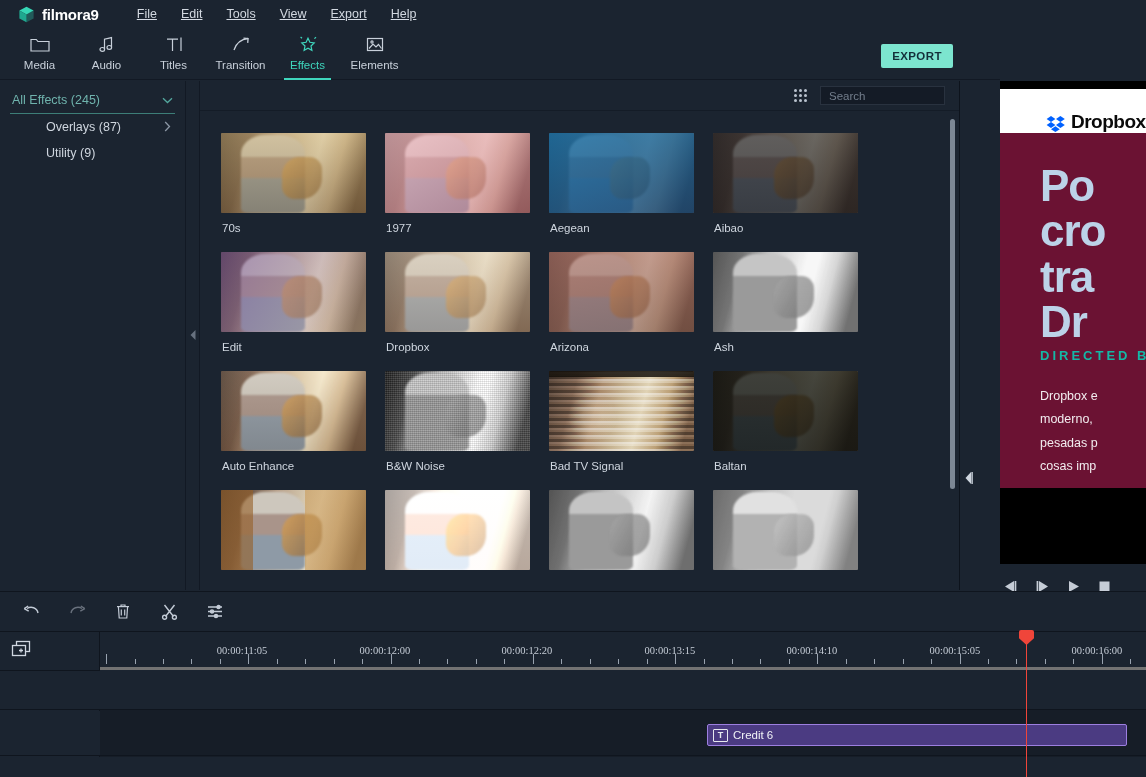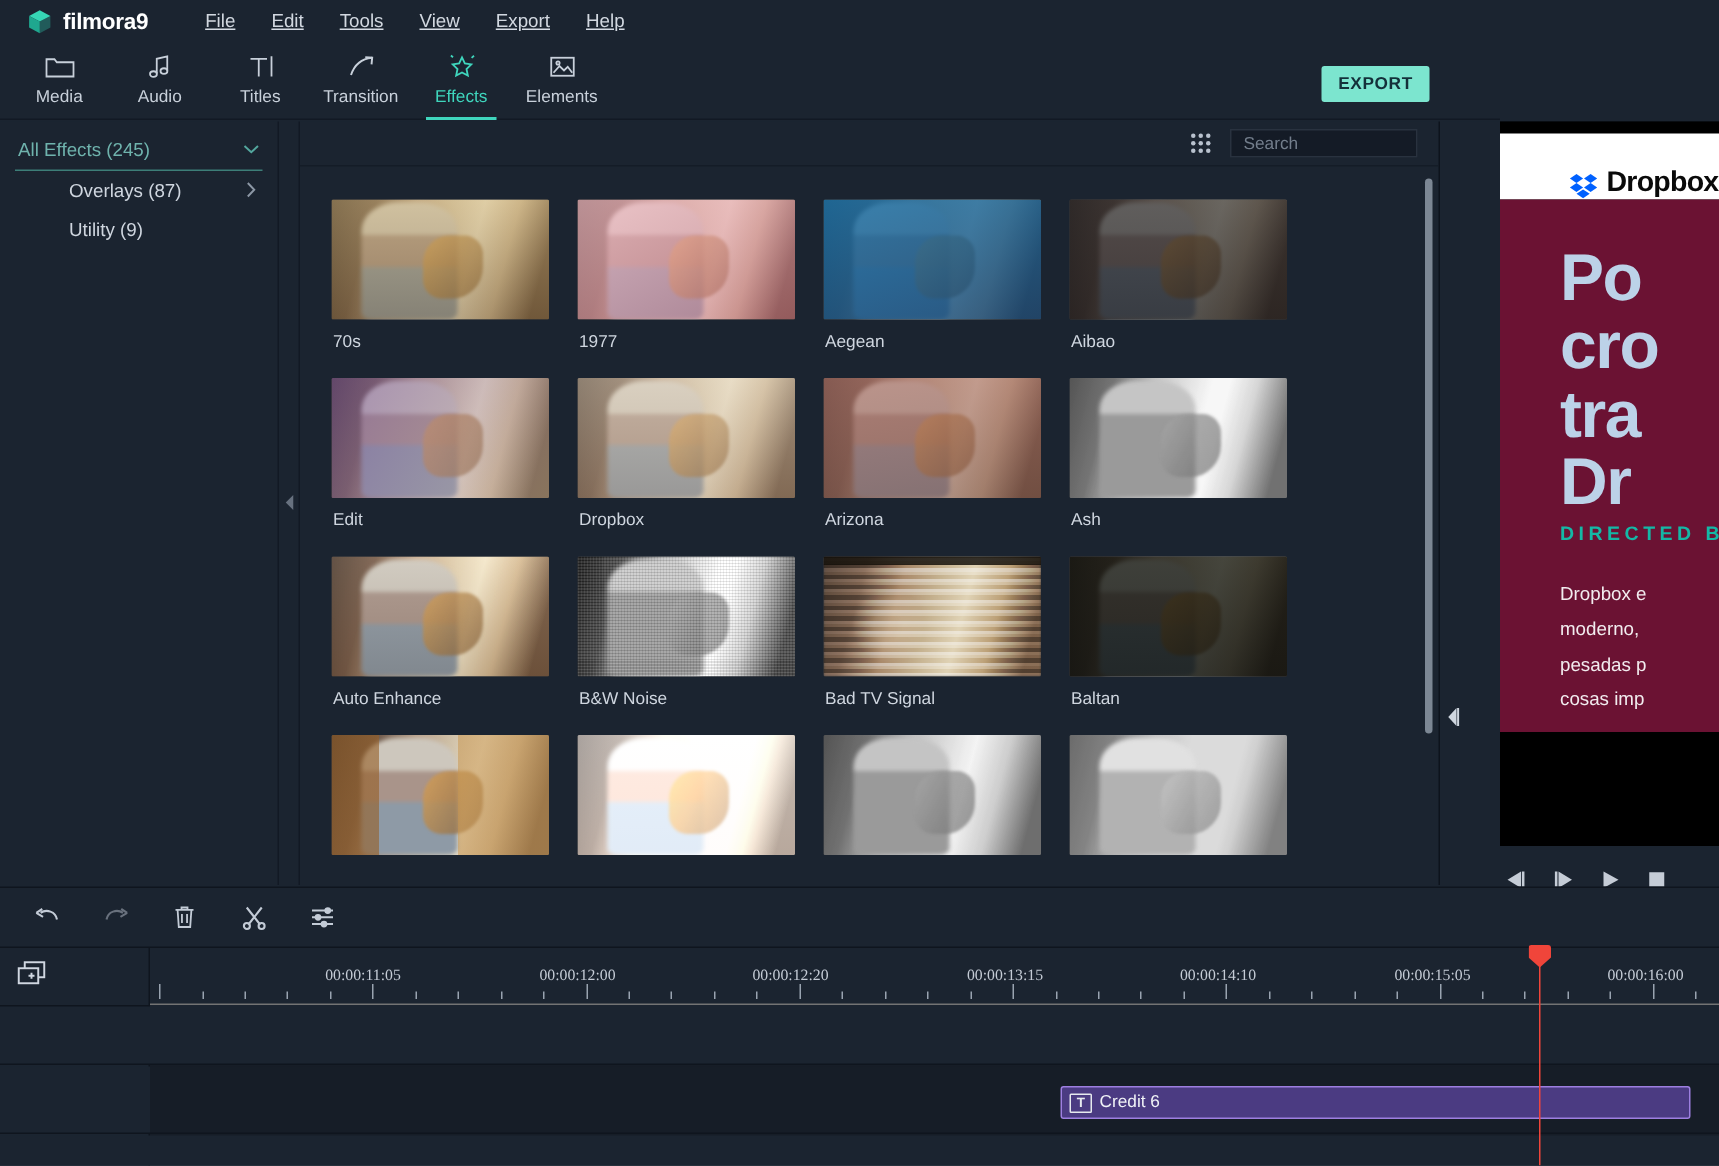--- a/index.html
+++ b/index.html
@@ -236,21 +236,21 @@
     position: absolute; left: 11px; top: 8px; width: 22px; height: 20px;
     color: #d0d7e1; cursor: pointer;
   }
   .tl-trackhead { position: absolute; left:0; width: 100px; background: #1b2430; }
   .th1 { top: 38px; height: 40px; border-bottom: 1px solid #0f151e; border-top: 1px solid #0f151e;}
   .th2 { top: 79px; height: 45px; border-bottom: 1px solid #0f151e;}
   .th3 { top: 125px; height: 20px; }
 
   .tl-ruler {
     position: absolute; left: 100px; top: 0; width: 1046px; height: 38px;
-    background: #1b2430; border-bottom: 1px solid #737373;
+    background: #1b2430; border-bottom: 3px solid #737373;
   }
   .tl-tick-label {
     position: absolute; top: 13px; font-size: 10.5px; color: #c5ccd6;
     font-family: "Liberation Serif", serif; transform: translateX(-50%);
     white-space: nowrap;
   }
   .tl-ticks { position: absolute; left: 0; bottom: 3px; width: 100%; height: 12px; }
   .tl-ticks .tk { position: absolute; bottom: 0; width: 1px; background: #99a3b0; }
   .tl-ticks .tk.maj { height: 10px; }
   .tl-ticks .tk.min { height: 5px; }

